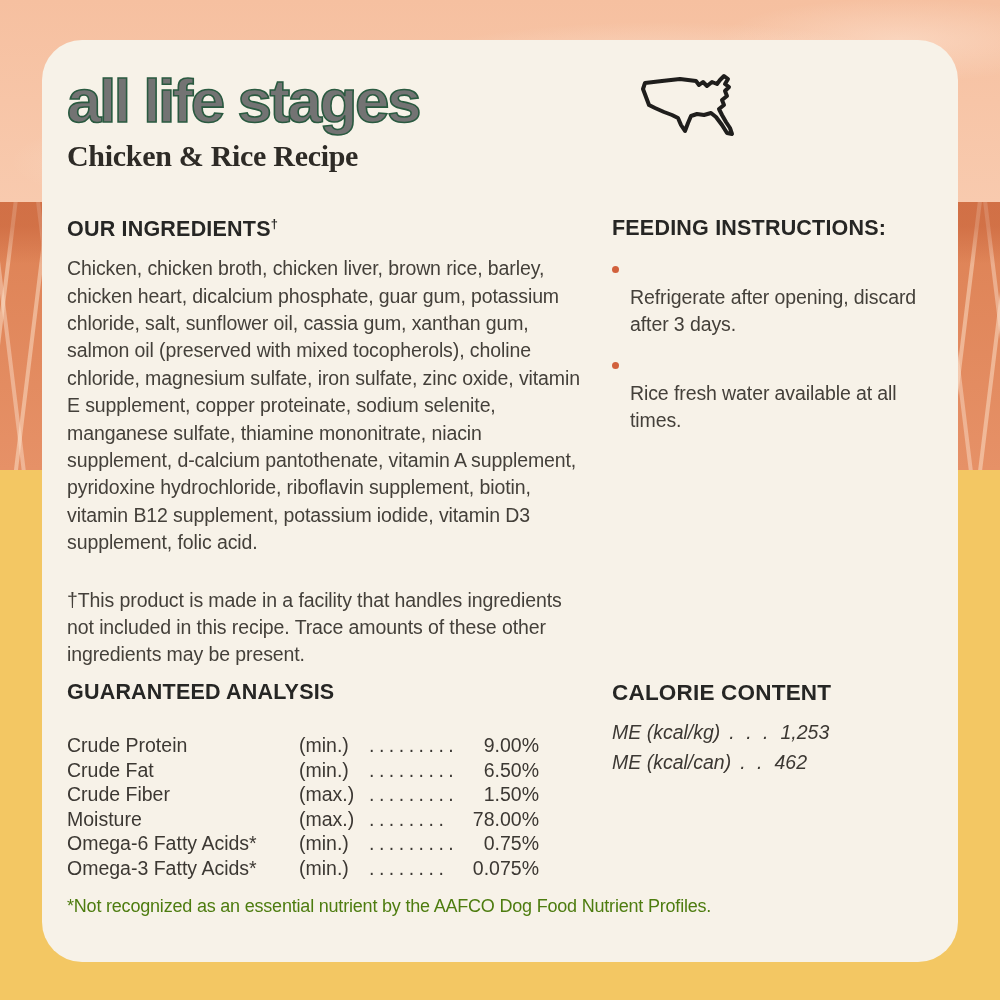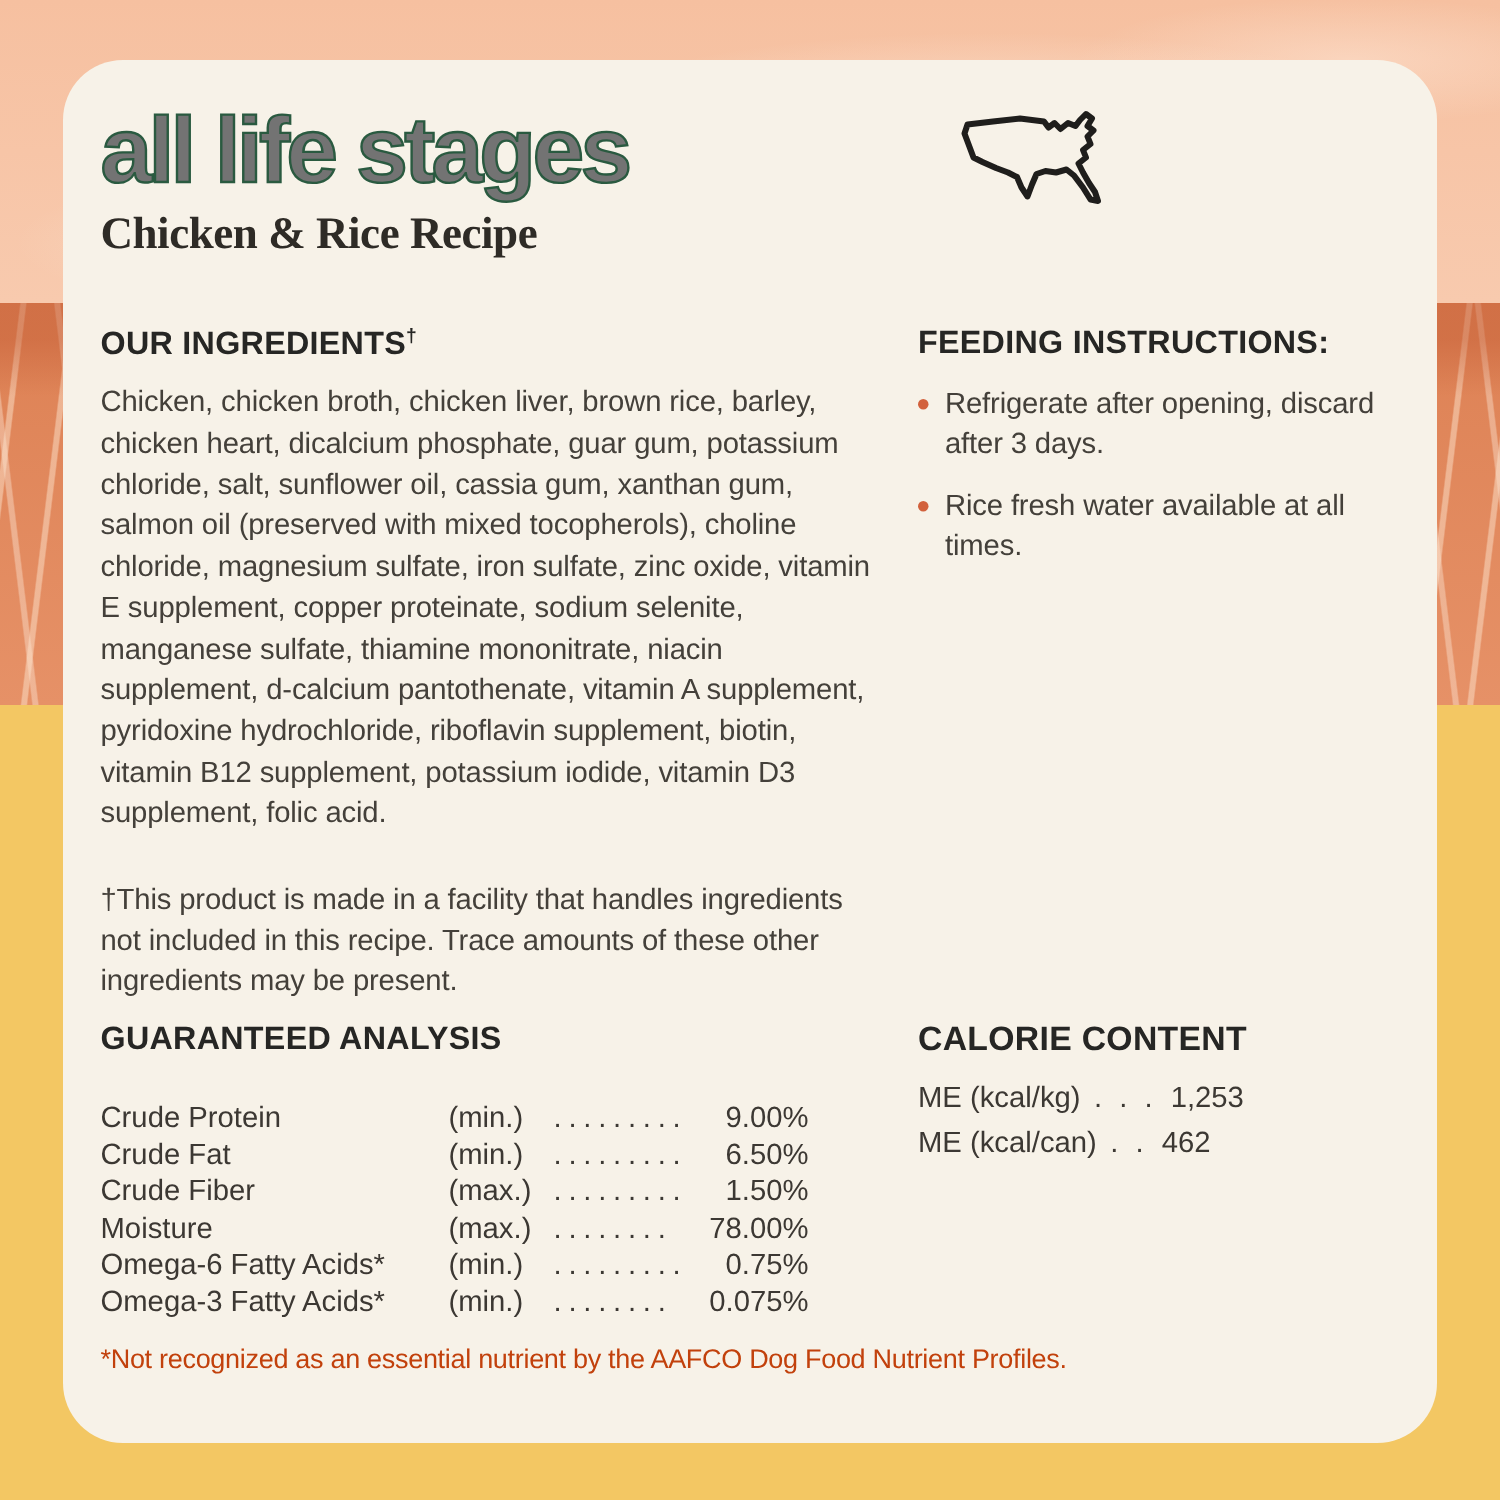--- a/index.html
+++ b/index.html
@@ -43,21 +43,21 @@
     margin-top:6px; font-family:"Liberation Serif", serif;
     font-size:30px; font-weight:700; color:#2e2b26; letter-spacing:-0.3px;
   }
   .usa-badge { position:absolute; left:594px; top:30px; display:flex; gap:13px; align-items:flex-start; }
   .usa-badge svg { display:block; }
   .usa-text { font-size:20.5px; line-height:1.22; color:#2f2d2a; padding-top:2px; }
   .usa-text .bold-line { font-weight:700; font-size:21.5px; }
 
   
   h3.sec-heading { font-size:21.5px; font-weight:700; color:#262624; letter-spacing:.2px; }
-  .body-text { font-size:19.5px; line-height:27.4px; color:#44403a; letter-spacing:-0.1px; }
+  .body-text { font-size:19.5px; line-height:27.4px; color:#44403a; letter-spacing:-0.1px;margin-top:28px; }
 
   
   .ingredients-sec { left:25px; top:176px; width:514px; }
   .ingredients-sec p.ing-body { margin-top:13px; }
   .ingredients-sec p.ing-footnote { margin-top:30px; }
 
   .feeding-sec { left:570px; top:176px; width:334px; }
   .feeding-sec p.feed-body { margin-top:13px; }
   .bullets { margin-top:15px; display:flex; flex-direction:column; gap:13px; }
   .bullet-row { display:flex; gap:11px; }
@@ -68,29 +68,29 @@
   .ga-table { margin-top:28px; }
   .ga-row { display:flex; align-items:baseline; font-size:19.5px; line-height:24.6px; color:#3c3833; white-space:nowrap; }
   .ga-label { flex:0 0 232px; }
   .ga-qual { flex:0 0 66px; }
   .ga-dots { flex:1 1 auto; overflow:hidden; letter-spacing:4.5px; padding-left:4px; }
   .ga-value { flex:0 0 80px; text-align:right; }
 
   
   .calorie-sec { left:570px; top:640px; width:334px; }
   h3.cal-heading { font-size:22.5px; line-height:1.18; }
-  .cal-rows { margin-top:14px; display:flex; flex-direction:column; gap:7px; }
+  .cal-rows { margin-top:14px; display:flex; flex-direction:column; gap:7px;font-style:italic; }
   .cal-row { display:flex; align-items:baseline; font-size:19.5px; color:#3c3833; white-space:nowrap; }
   .cal-label { }
   .cal-dots { letter-spacing:3px; padding:0 9px; }
   .cal-value { }
 
   
   .aafco-sec { left:25px; top:856px; width:866px; }
-  .aafco-sec p { font-size:18px; color:#c2410c; letter-spacing:-0.2px; }
+  .aafco-sec p { font-size:18px; color:#4d7c0f; letter-spacing:-0.2px; }
 
   sup.dagger { font-size:0.6em; vertical-align:super; }
 </style>
 </head>
 <body>
 
 <div class="bg">
   <div class="bg-sky"></div>
   <div class="bg-field"></div>
   <div class="bg-bottom"></div>

